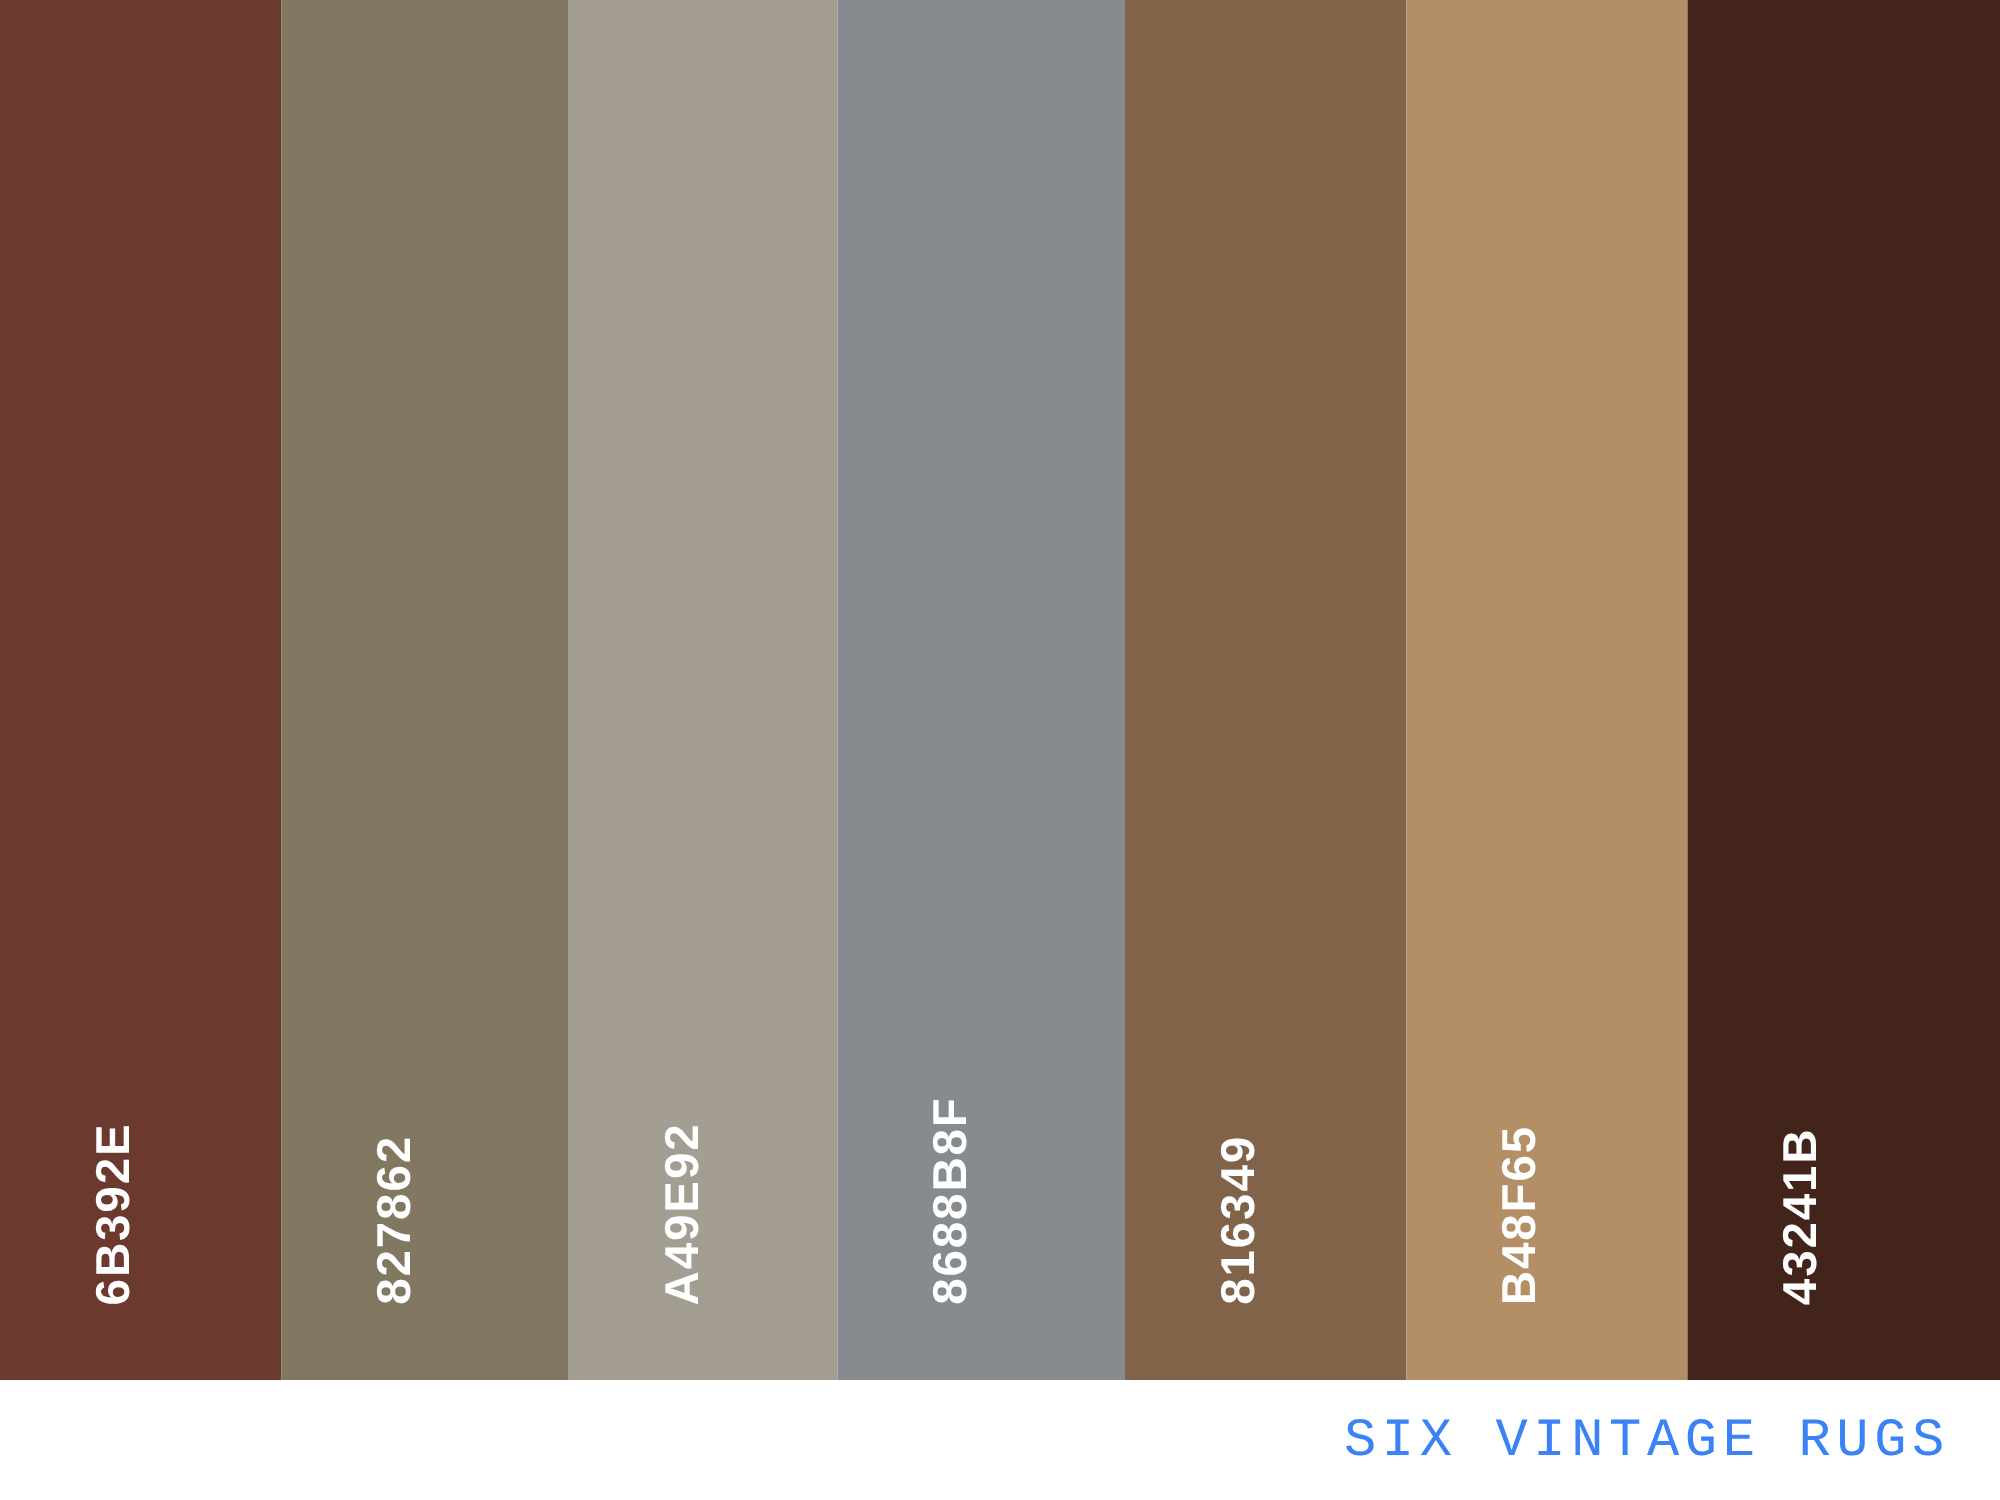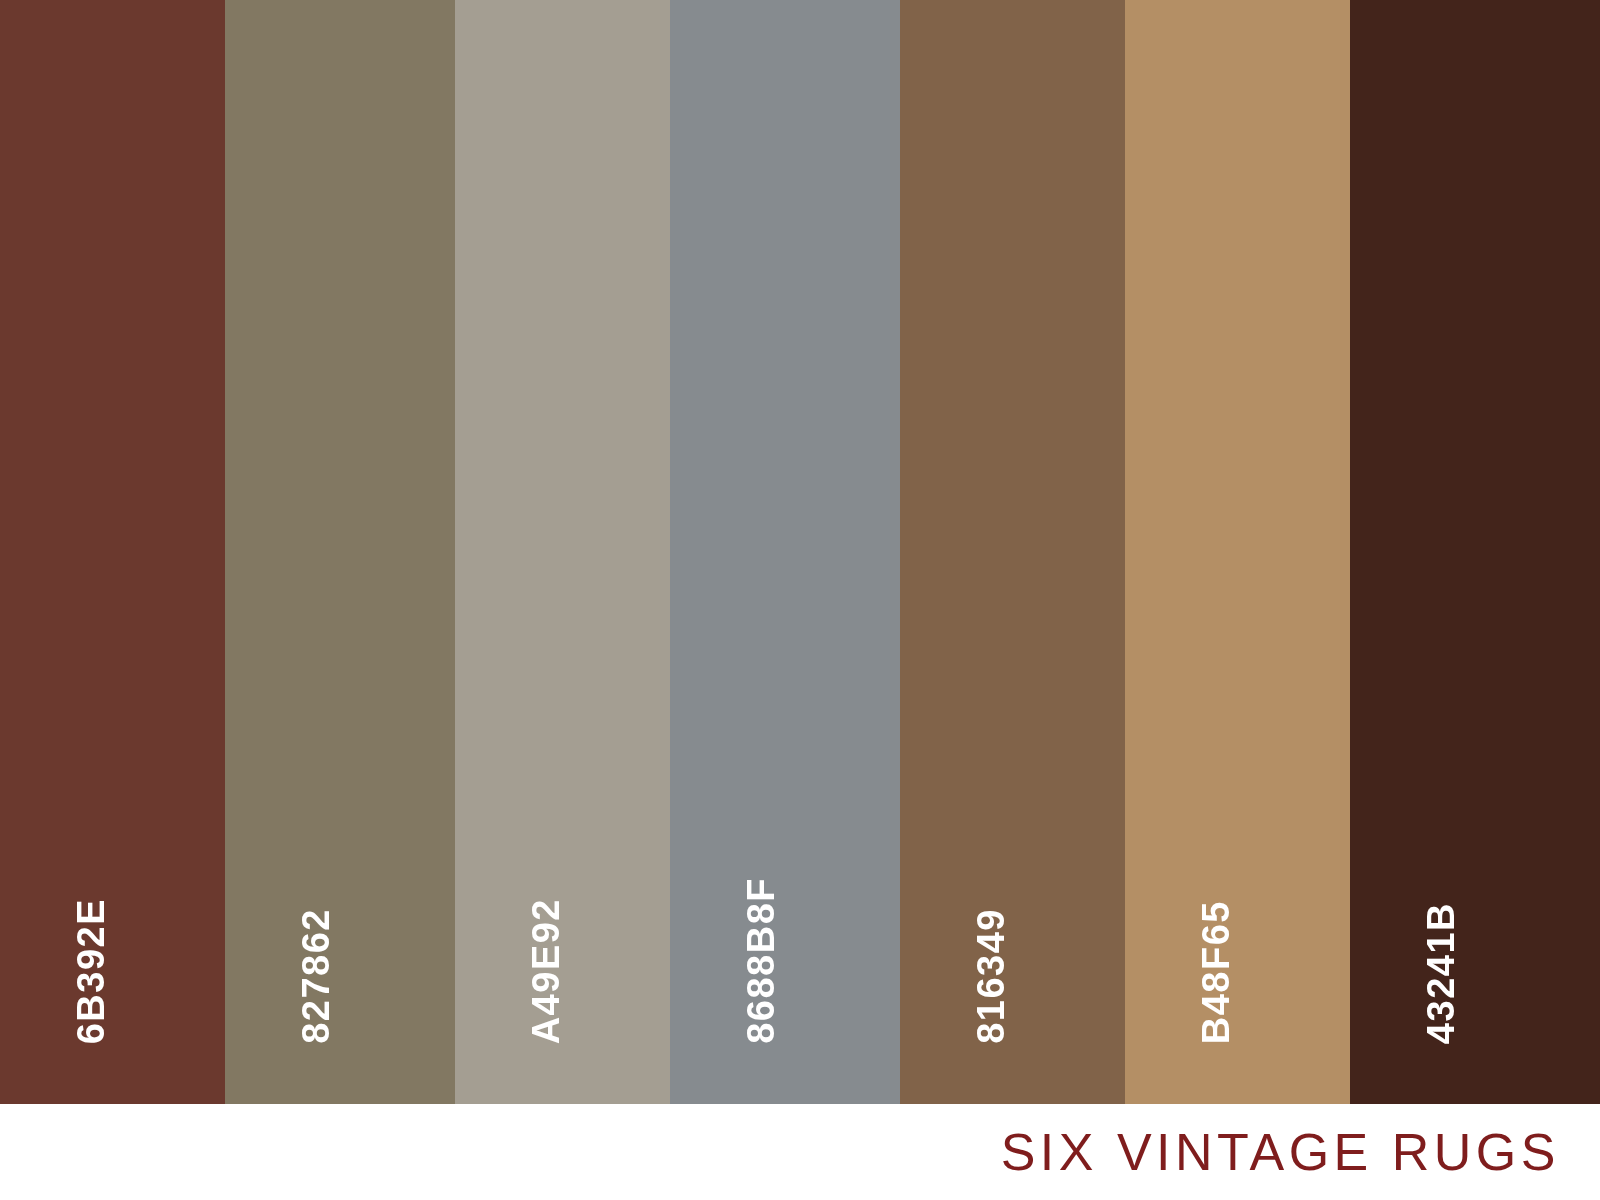--- a/index.html
+++ b/index.html
@@ -63,25 +63,25 @@
     width: 100%;
     height: 96px;
     background: #ffffff;
     display: flex;
     align-items: center;
     justify-content: flex-end;
     padding-right: 40px;
   }
 
   .brand-wordmark {
-    font-family: Liberation Sans, sans-serif;
-    font-size: 52px;
+    font-family: Liberation Mono, monospace;
+    font-size: 43px;
     font-weight: 400;
     letter-spacing: 4.5px;
-    color: #7f1d1d;
+    color: #3b82f6;
     white-space: nowrap;
     line-height: 1;
     user-select: none;
   }
 </style>
 </head>
 <body>
 
 <div class="palette-page">
 

